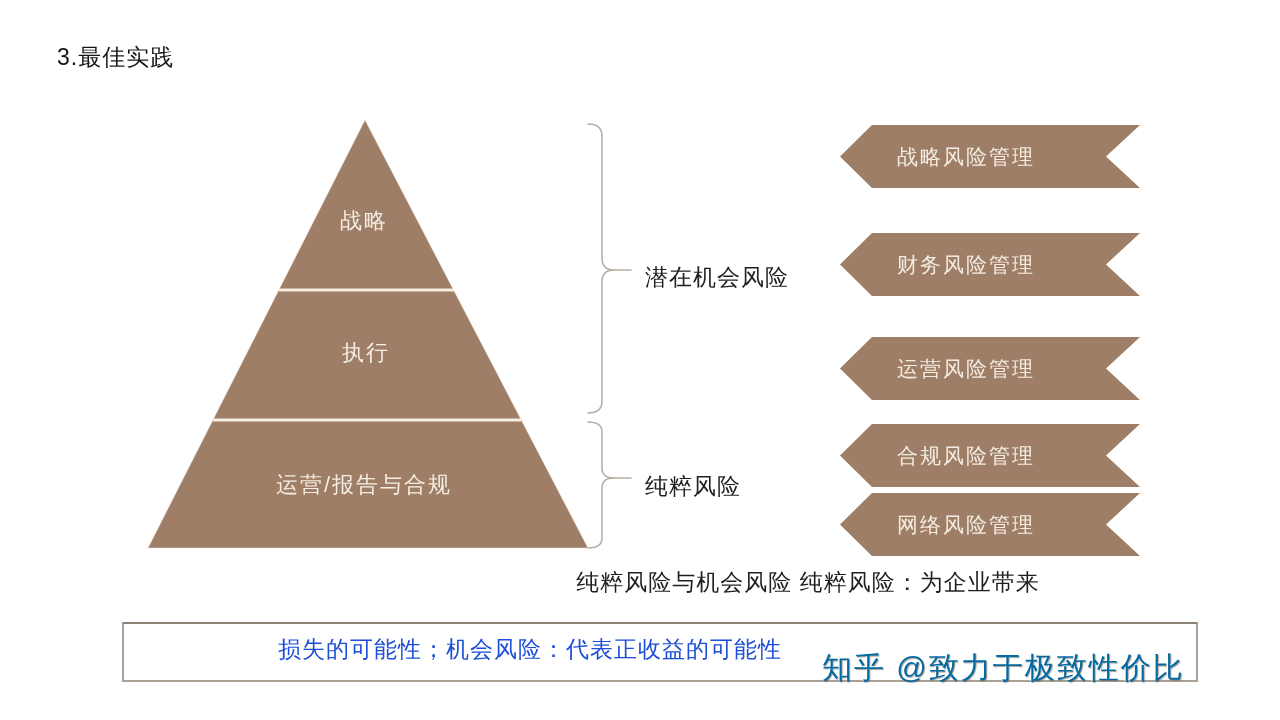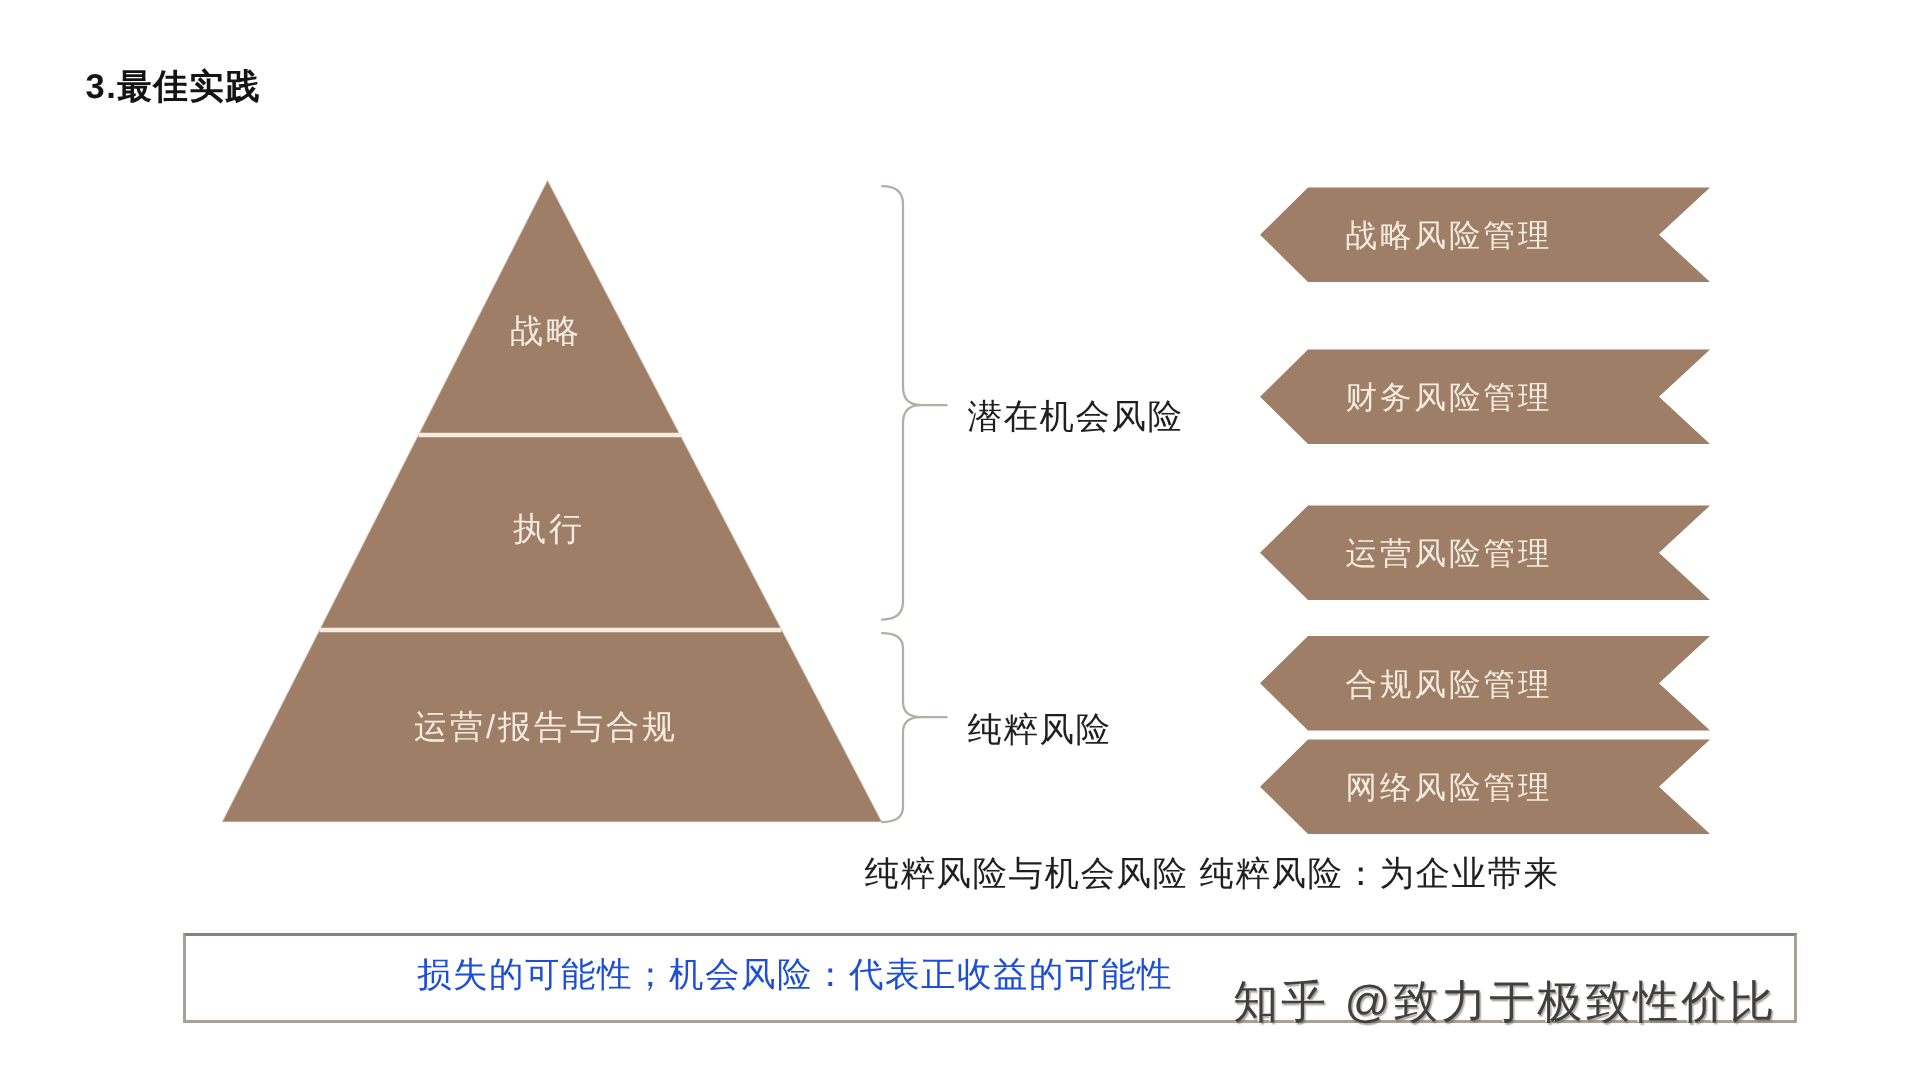--- a/index.html
+++ b/index.html
@@ -1,31 +1,31 @@
 <!DOCTYPE html>
 <html><head>
 <meta charset="utf-8">
 <style>
   html,body{margin:0;padding:0;background:#ffffff;}
   body{width:1280px;height:720px;overflow:hidden;position:relative;
        font-family:"Liberation Sans","DejaVu Sans",sans-serif;}
   .stage{position:absolute;inset:0;width:1280px;height:720px;}
-  .slide-title{position:absolute;left:57px;top:42px;font-size:23px;color:#141414;letter-spacing:1px;font-weight:bold;}
+  .slide-title{position:absolute;left:57px;top:42px;font-size:23px;color:#141414;letter-spacing:1px;}
   svg.diagram{position:absolute;left:0;top:0;}
   .pyramid-label{fill:#f4ece1;font-size:22px;letter-spacing:2px;}
   .banner-label{fill:#f4ece1;font-size:21px;letter-spacing:2px;}
   .bracket-label{fill:#1f1f1f;font-size:23px;letter-spacing:1px;}
   .note-line1{position:absolute;left:560px;top:567px;width:496px;text-align:center;
               font-size:23px;color:#1f1f1f;white-space:nowrap;letter-spacing:1px;}
   .summary-box{position:absolute;left:122px;top:622px;width:1076px;height:60px;
                background:#ffffff;border:2px solid #a9a196;border-top-color:#8a8277;box-sizing:border-box;}
   .note-line2{position:absolute;left:122px;top:634px;width:816px;text-align:center;
               font-size:23px;color:#1d4ed8;white-space:nowrap;letter-spacing:1px;}
   .watermark{position:absolute;left:822px;top:648px;font-size:30px;white-space:nowrap;
-             color:#404040;letter-spacing:2px;
+             color:#0369a1;letter-spacing:2px;
              text-shadow:-1px -1px 0 rgba(255,255,255,.85),1px 1px 1px rgba(110,104,94,.6);}
 </style>
 </head>
 <body>
 
 <div class="stage">
 
   <div class="slide-title">3.最佳实践</div>
 
   <svg class="diagram" width="1280" height="720" viewBox="0 0 1280 720">

